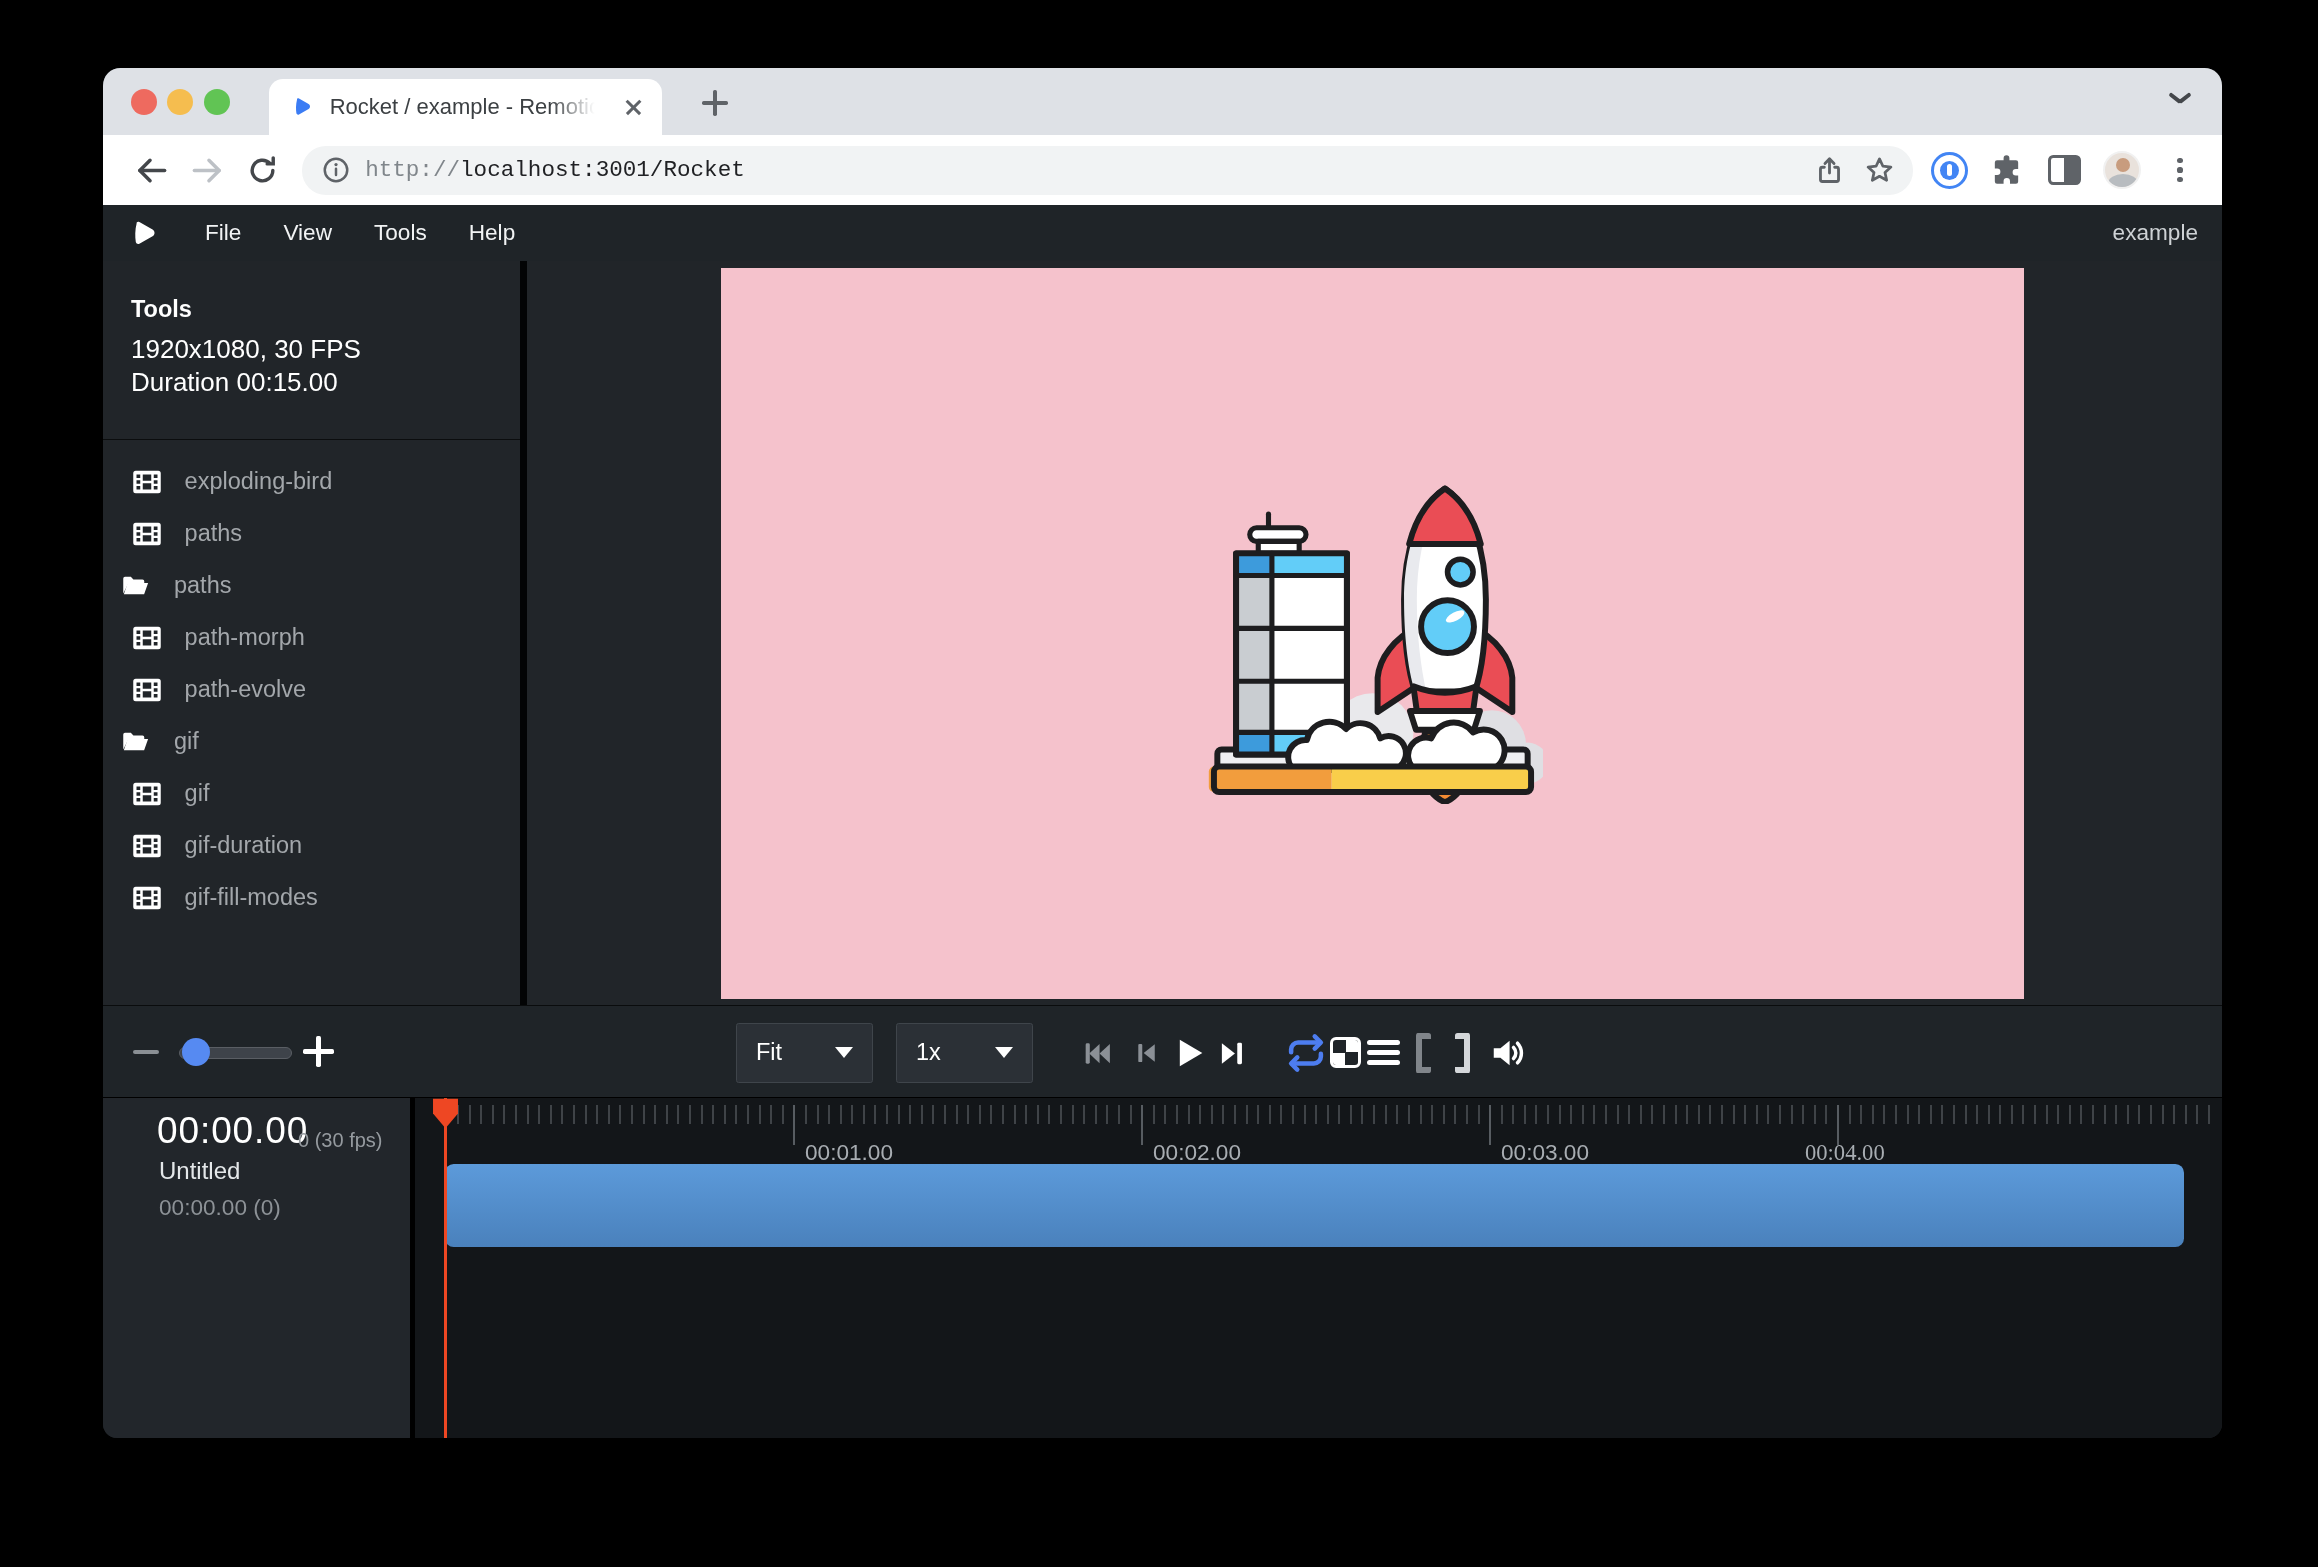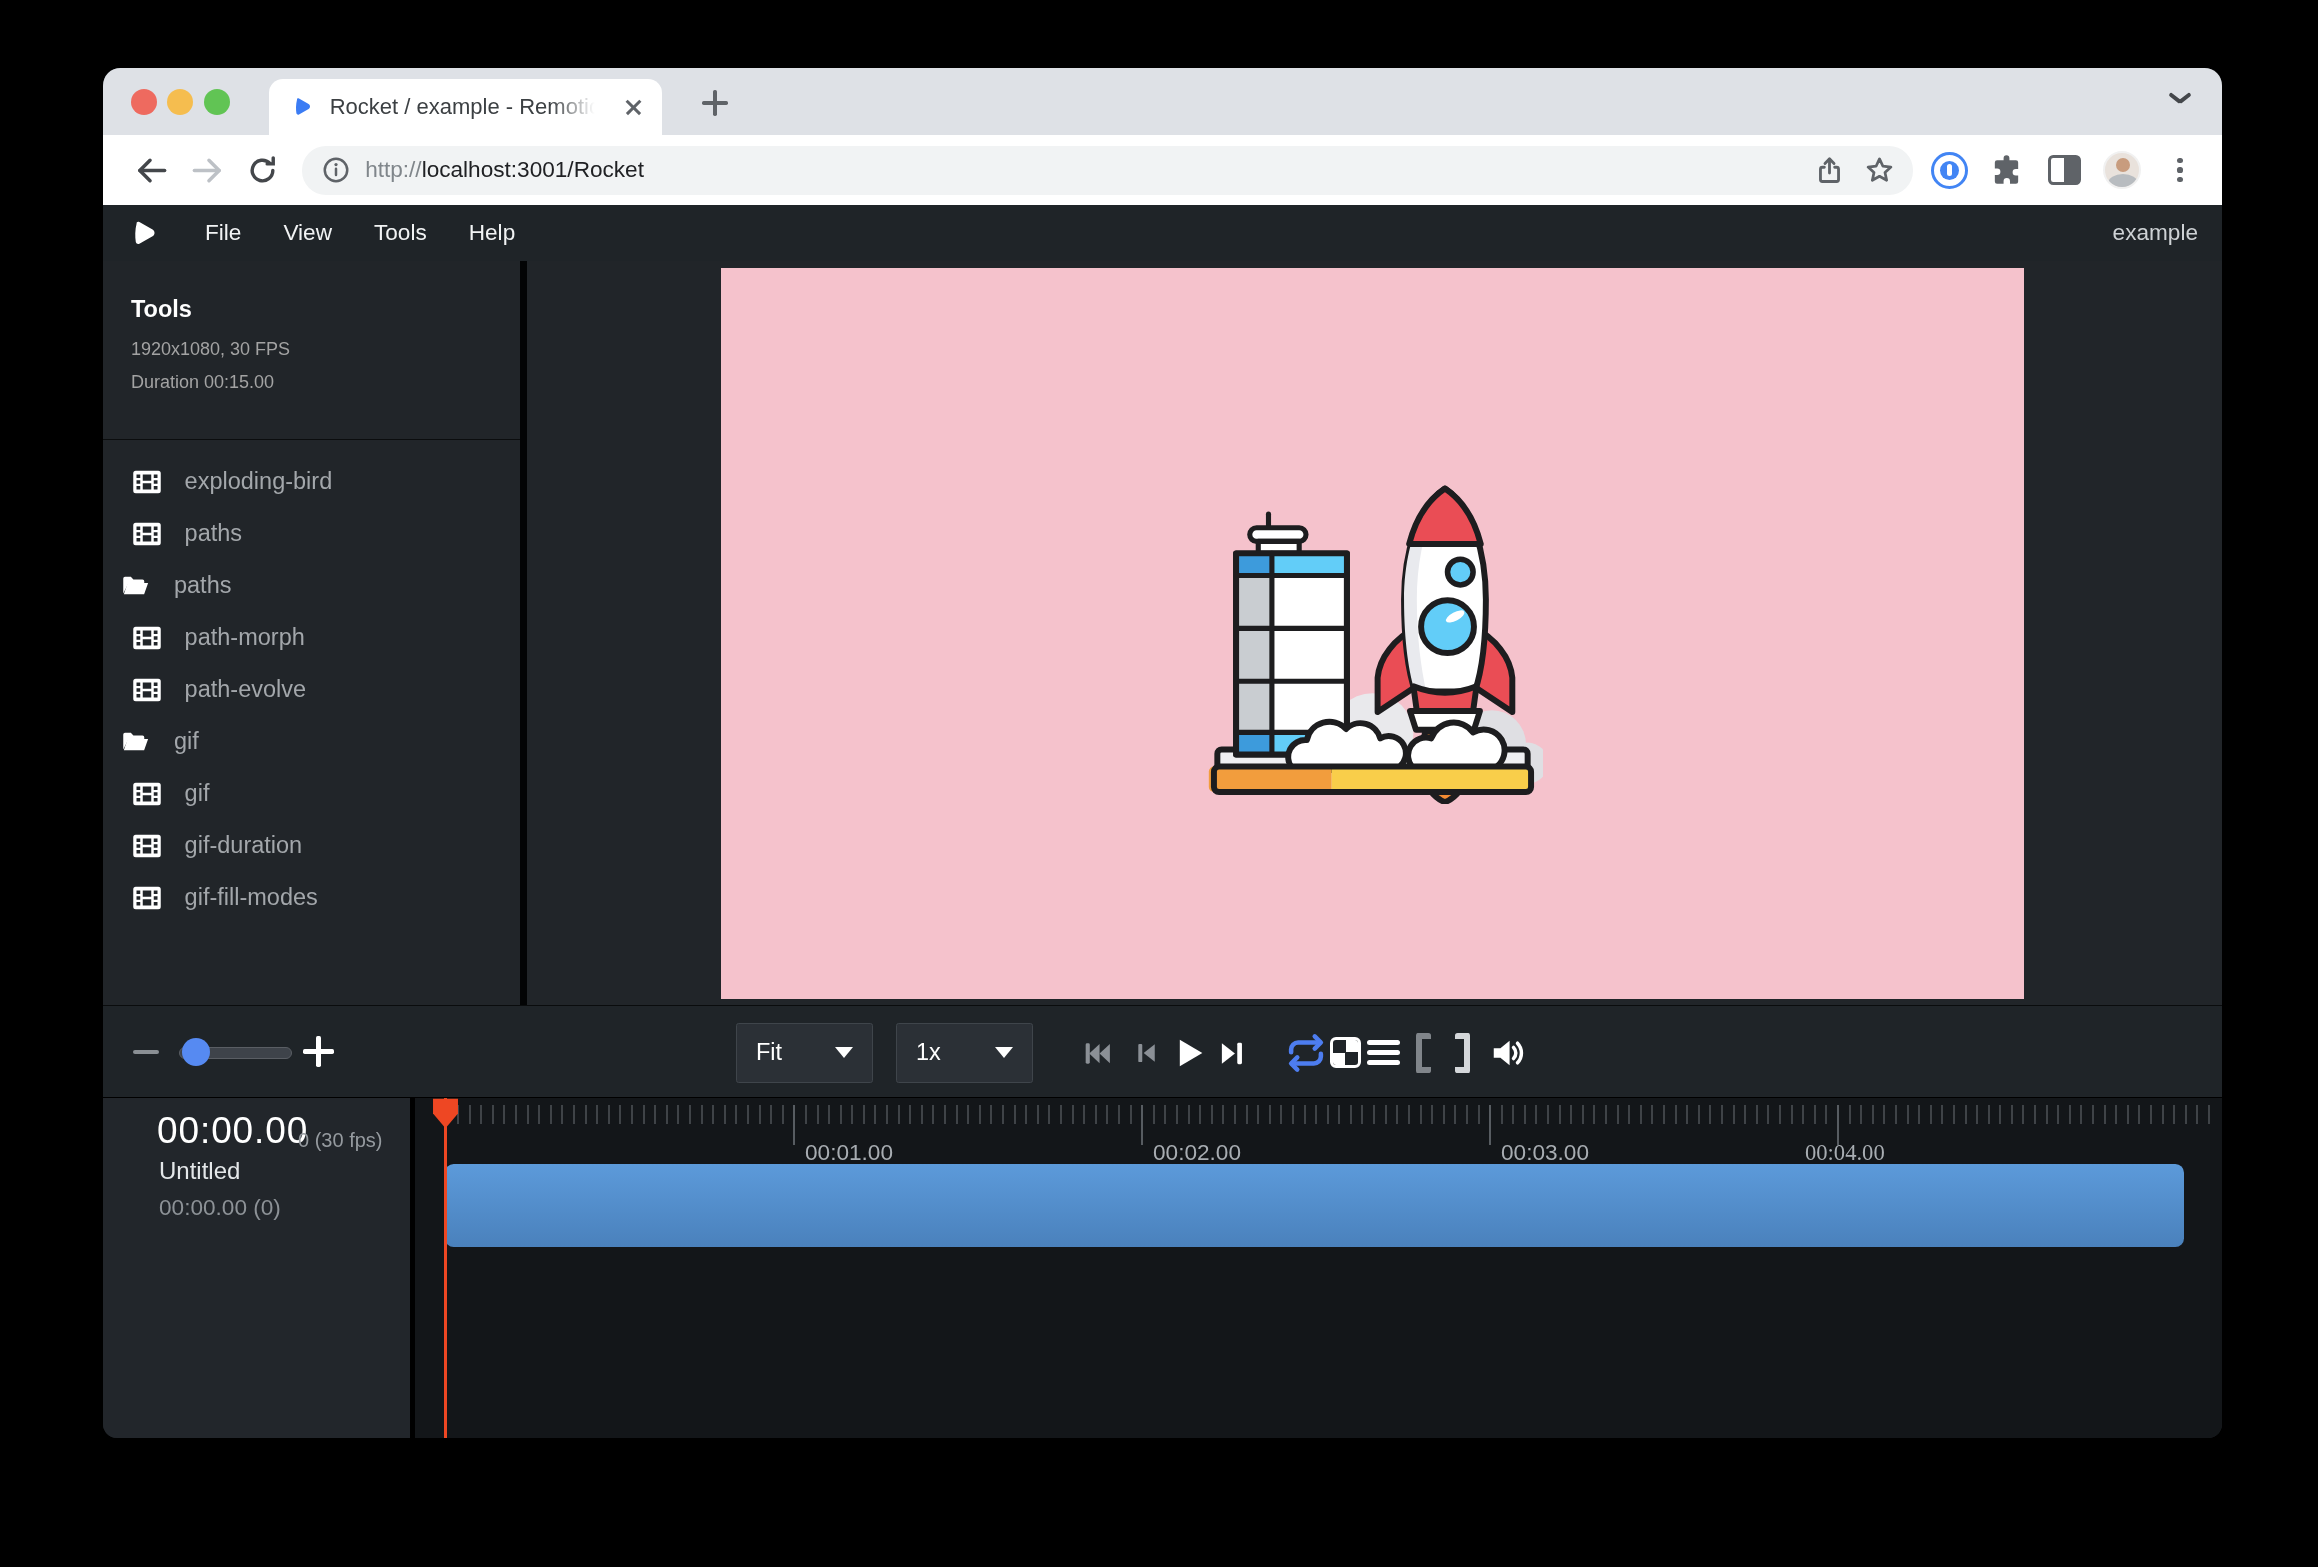--- a/index.html
+++ b/index.html
@@ -26,21 +26,21 @@
   .tab-close:before { transform:rotate(45deg); } .tab-close:after { transform:rotate(-45deg); }
   .newtab-btn { position:absolute; left:596px; top:19px; width:31px; height:31px; }
   .newtab-btn:before { content:""; position:absolute; left:14px; top:2.6px; width:3.5px; height:26px; background:#5f6368; border-radius:1.7px;}
   .newtab-btn:after  { content:""; position:absolute; left:2.6px; top:14px; width:26px; height:3.5px; background:#5f6368; border-radius:1.7px;}
   .tabsearch { position:absolute; right:28px; top:26px; width:28px; height:15.7px; }
   .tabsearch:before { content:""; position:absolute; left:1.7px; top:1.7px; width:14px; height:4.3px; background:#44474b; transform:rotate(38deg); border-radius:2.6px;}
   .tabsearch:after  { content:""; position:absolute; right:1.7px; top:1.7px; width:14px; height:4.3px; background:#44474b; transform:rotate(-38deg); border-radius:2.6px;}
 
   
   .toolbar { position:absolute; left:0; top:67px; width:100%; height:70px; background:#fff;
-    display:flex; align-items:center; padding:16px 21px; }
+    display:flex; align-items:center; padding:16px 21px;font-family:Liberation Mono, monospace; }
   .nav-ico { width:38px; height:38px; display:flex; align-items:center; justify-content:center; margin:0 8.7px; flex:0 0 auto; }
   .urlpill { flex:1 1 auto; height:49px; background:#f1f3f4; border-radius:24px; margin-left:12px;
     display:flex; align-items:center; padding:0 14px 0 19px; min-width:0; }
   .url-text { font-size:22.6px; margin-left:14px; white-space:nowrap; overflow:hidden; flex:1 1 auto; }
   .url-scheme { color:#80868b; } .url-rest { color:#202124; }
   .pill-ico { width:38px; height:38px; display:flex; align-items:center; justify-content:center; margin-left:12px; flex:0 0 auto; }
   .bar-ico { width:42px; height:42px; display:flex; align-items:center; justify-content:center; margin-left:15.7px; flex:0 0 auto; }
   .onepass { width:37px; height:37px; border-radius:50%; border:3.5px solid #4285f4; display:flex; align-items:center; justify-content:center; }
   .onepass-inner { width:19px; height:19px; border-radius:50%; background:#4285f4; display:flex; align-items:center; justify-content:center; }
   .onepass-slot { width:5.2px; height:11.3px; border-radius:2.6px; background:#fff; }
@@ -57,21 +57,21 @@
     border-bottom:1.7px solid #0b0d0f; display:flex; align-items:center; padding:0 24px; }
   .menu-logo { width:33px; height:33px; margin-right:24px; }
   .menu-item { color:#f1f3f4; font-size:22.6px; margin:0 21px; }
   .menu-right { margin-left:auto; color:#ced2d5; font-size:22.6px; }
 
   
   .content { position:absolute; left:0; top:193px; width:100%; height:744px; display:flex; }
   .sidebar { width:417px; background:#212529; flex:0 0 auto; overflow:hidden; }
   .sb-info { padding:35px 28px 0 28px; height:179px; border-bottom:1.7px solid #0b0d0e; }
   .sb-title { color:#fff; font-weight:bold; font-size:23.5px; margin-bottom:10.4px; }
-  .sb-meta { color:#a3a3a3; font-size:18px; line-height:33px; }
+  .sb-meta { color:#ffffff; font-size:26px; line-height:33px; }
   .sb-list { padding-top:15.7px; }
   .sb-item { height:52px; display:flex; align-items:center; gap:22.6px; cursor:pointer; }
   .sb-item.comp { padding-left:29px; }
   .sb-item.folder { padding-left:17.4px; }
   .sb-label { color:#a3a7ab; font-size:23.5px; white-space:nowrap; }
   .v-divider { width:7px; background:#030405; flex:0 0 auto; }
   .preview { flex:1 1 auto; position:relative; background:#212529; }
   .canvas { position:absolute; left:194px; top:7px; width:1303px; height:731px; background:#f5c2cc; }
   .rocket-wrap { position:absolute; left:481px; top:195px; width:341px; height:341px; }
 

